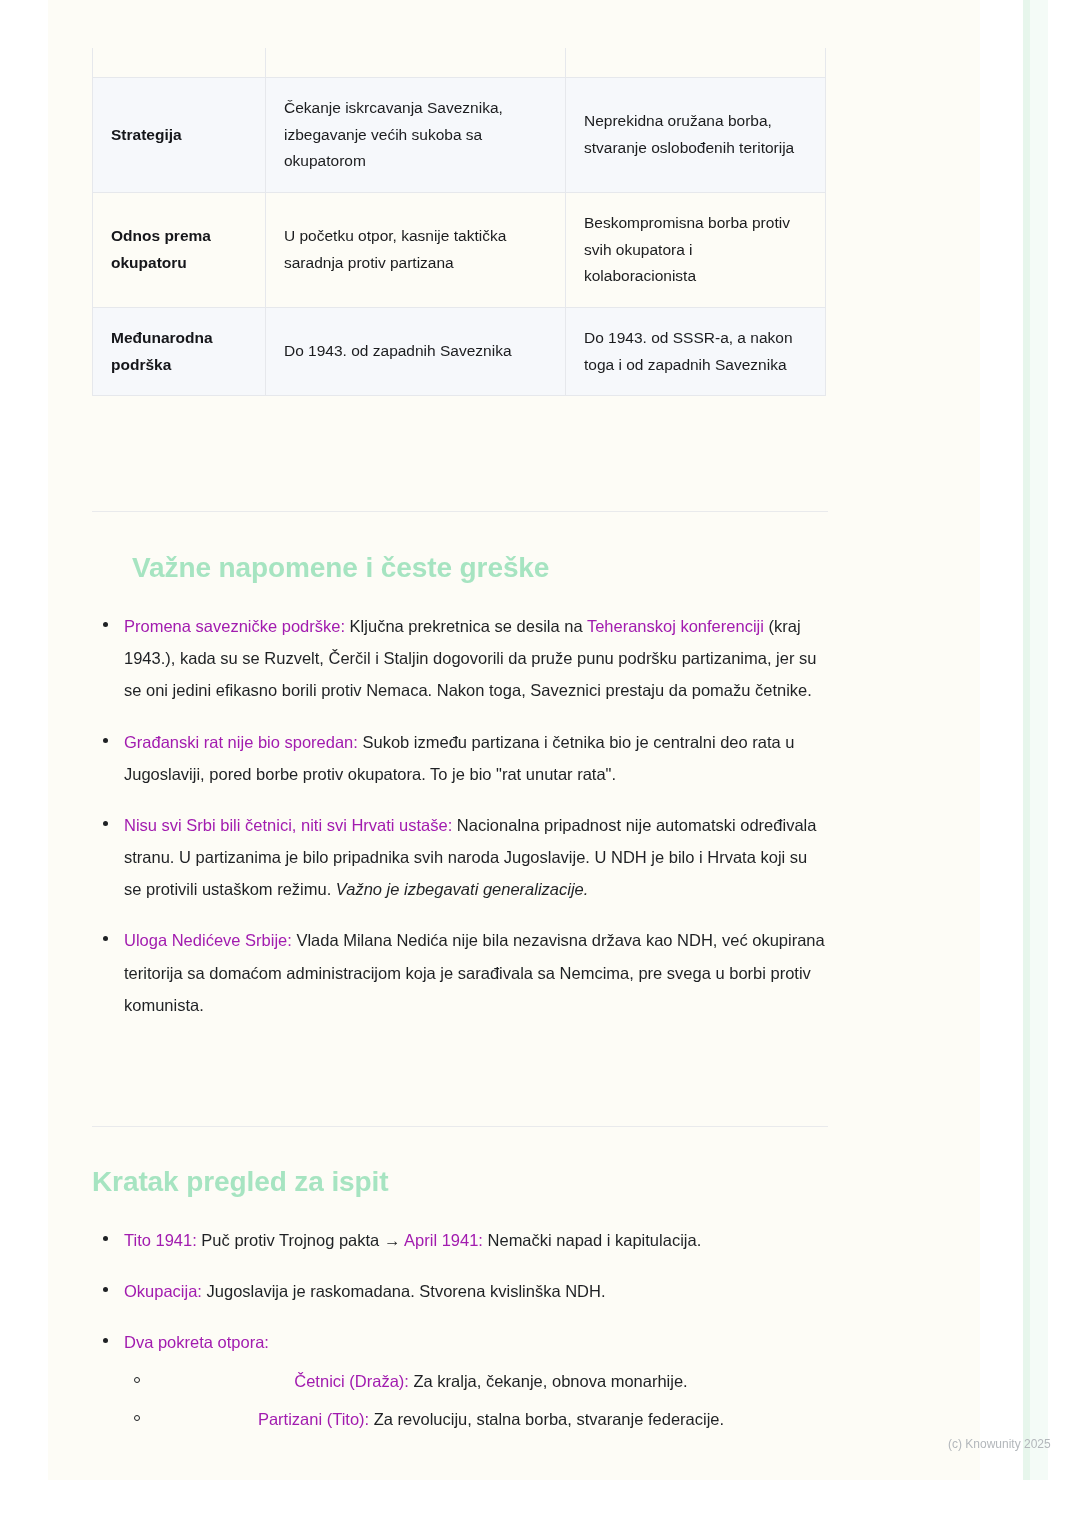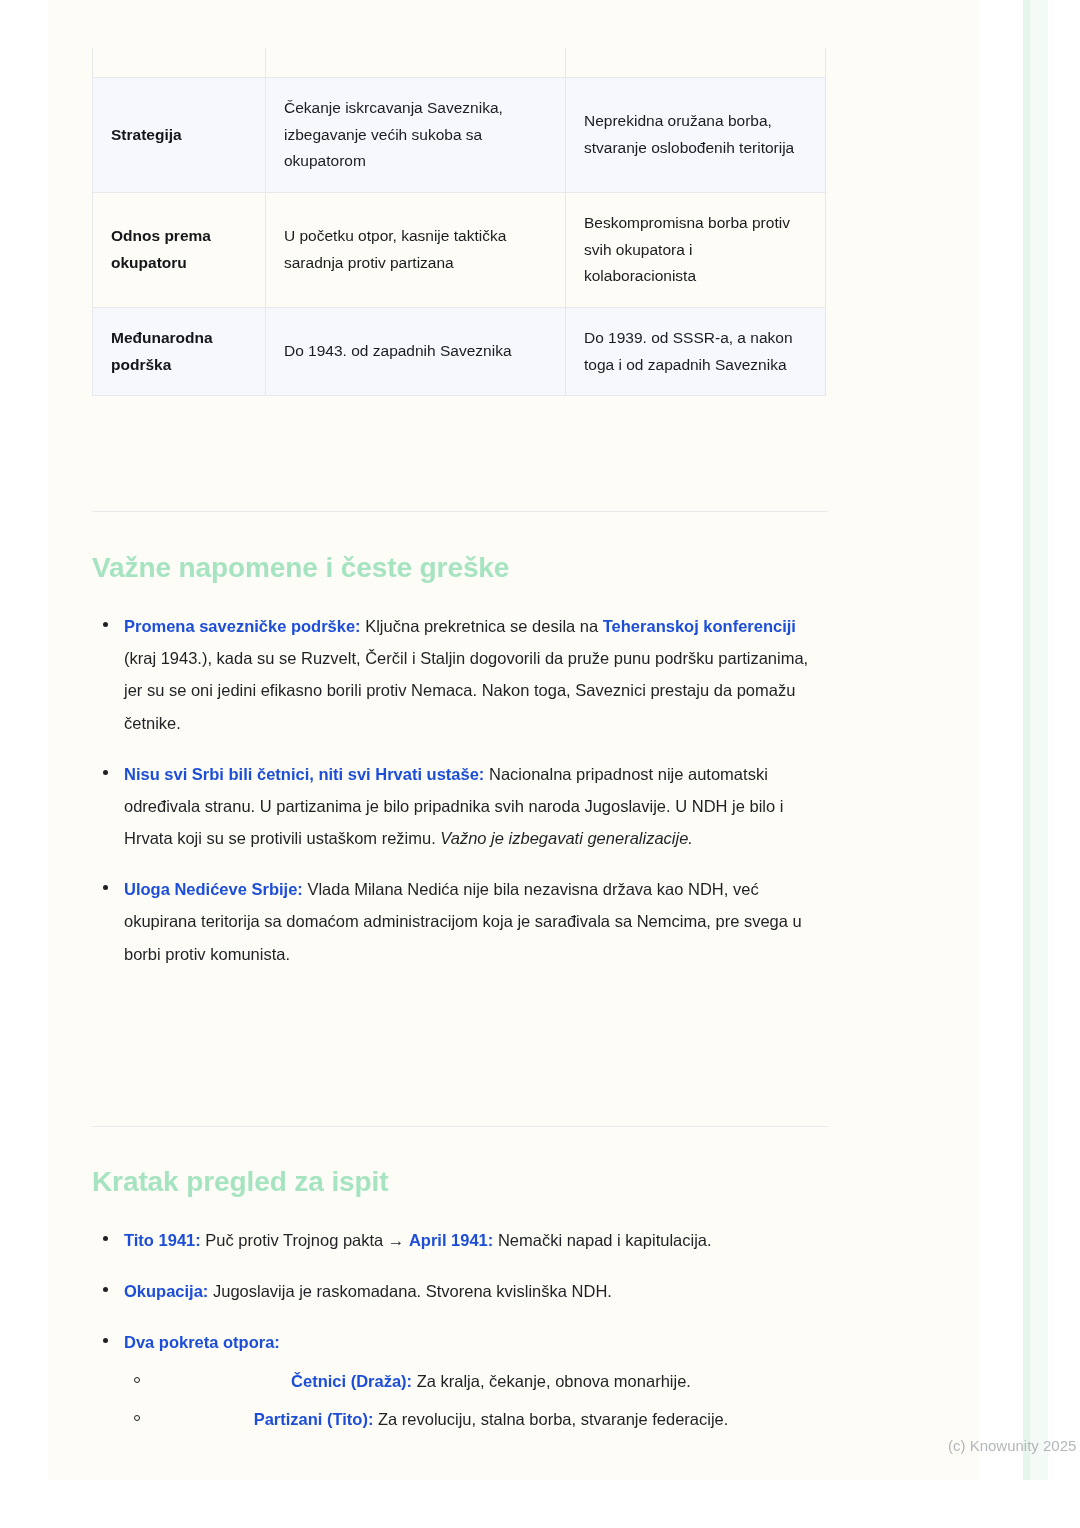--- a/index.html
+++ b/index.html
@@ -124,21 +124,21 @@
   .bullets > li:last-child { margin-bottom: 0; }
   .bullets > li > .dot {
     position: absolute;
     left: 11px;
     top: 12px;
     width: 5px;
     height: 5px;
     border-radius: 50%;
     background: #1F2124;
   }
-  .bullets b { font-weight: 700; color: #1d4ed8; }
+  .bullets b { font-weight: 400; color: #a21caf; }
   .bullets i { }
 
   
   .sub-bullets {
     margin: 6px 0 0 0;
     padding: 0;
     list-style: none;
     text-align: center;
   }
   .sub-bullets > li {
@@ -159,21 +159,21 @@
     border: 1.6px solid #1F2124;
     background: transparent;
     box-sizing: border-box;
   }
 
   
   #watermark {
     position: absolute;
     left: 900px;
     top: 1437px;
-    font-size: 15px;
+    font-size: 12px;
     color: #B3B7BB;
     white-space: nowrap;
   }
 </style>
 </head>
 <body>
 
 <div id="page-sheet">
 
   <div id="green-rail-soft"></div>
@@ -197,33 +197,37 @@
 
         <tr class="plain">
           <td class="rowhead">Odnos prema okupatoru</td>
           <td class="colA">U početku otpor, kasnije taktička saradnja protiv partizana</td>
           <td class="colB">Beskompromisna borba protiv svih okupatora i kolaboracionista</td>
         </tr>
 
         <tr class="shade">
           <td class="rowhead">Međunarodna podrška</td>
           <td class="colA">Do 1943. od zapadnih Saveznika</td>
-          <td class="colB">Do 1939. od SSSR-a, a nakon toga i od zapadnih Saveznika</td>
+          <td class="colB">Do 1943. od SSSR-a, a nakon toga i od zapadnih Saveznika</td>
         </tr>
       </tbody>
     </table>
 
     <div class="rule" style="top:511px;"></div>
 
-    <div class="section-head" style="top:552px;">Važne napomene i česte greške</div>
+    <div class="section-head" style="top:552px;margin-left:40px;">Važne napomene i česte greške</div>
 
     <ul class="bullets" style="top:610px;">
       <li>
         <span class="dot"></span>
         <b>Promena savezničke podrške:</b><span> Ključna prekretnica se desila na </span><b>Teheranskoj konferenciji</b><span> (kraj 1943.), kada su se Ruzvelt, Čerčil i Staljin dogovorili da pruže punu podršku partizanima, jer su se oni jedini efikasno borili protiv Nemaca. Nakon toga, Saveznici prestaju da pomažu četnike.</span>
+      </li>
+      <li>
+        <span class="dot"></span>
+        <b>Građanski rat nije bio sporedan:</b><span> Sukob između partizana i četnika bio je centralni deo rata u Jugoslaviji, pored borbe protiv okupatora. To je bio "rat unutar rata".</span>
       </li>
       <li>
         <span class="dot"></span>
         <b>Nisu svi Srbi bili četnici, niti svi Hrvati ustaše:</b><span> Nacionalna pripadnost nije automatski određivala stranu. U partizanima je bilo pripadnika svih naroda Jugoslavije. U NDH je bilo i Hrvata koji su se protivili ustaškom režimu. </span><i>Važno je izbegavati generalizacije.</i>
       </li>
       <li>
         <span class="dot"></span>
         <b>Uloga Nedićeve Srbije:</b><span> Vlada Milana Nedića nije bila nezavisna država kao NDH, već okupirana teritorija sa domaćom administracijom koja je sarađivala sa Nemcima, pre svega u borbi protiv komunista.</span>
       </li>
     </ul>

